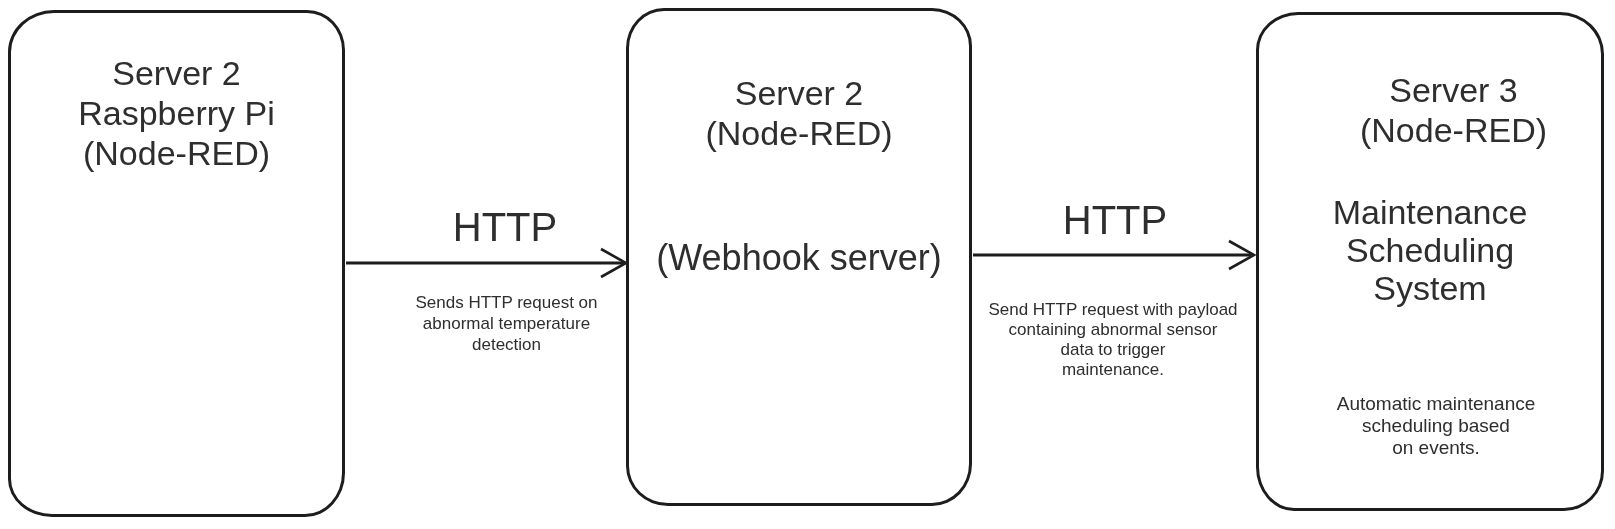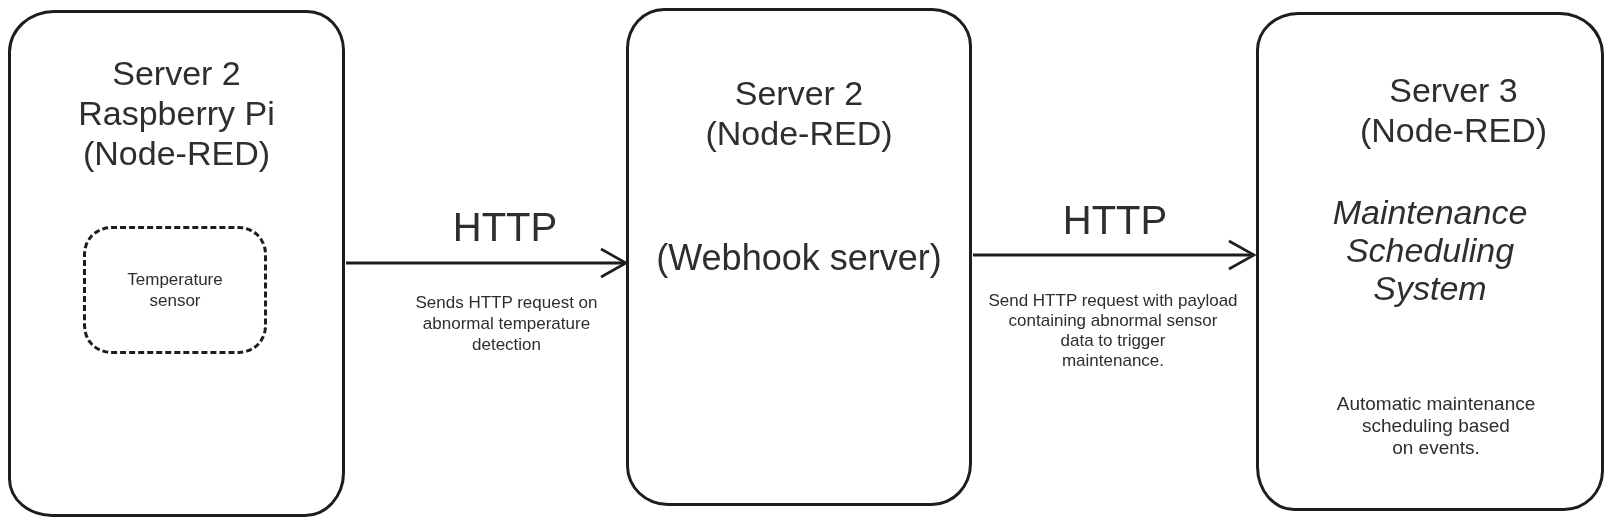--- a/index.html
+++ b/index.html
@@ -63,21 +63,20 @@
     white-space: pre-line;
   }
   .node-subtitle {
     position: absolute;
     left: 0; right: 0;
     top: 178px;
     text-align: center;
     font-size: 34px;
     line-height: 38px;
     white-space: pre-line;
-    font-style: italic;
   }
   .node-description {
     position: absolute;
     left: 12px; right: 0;
     top: 378px;
     text-align: center;
     font-size: 19px;
     line-height: 22px;
     white-space: pre-line;
   }
@@ -110,21 +109,21 @@
   .edge-description {
     position: absolute;
     text-align: center;
     white-space: pre-line;
   }
   .edge-description-1 {
     left: 345px; top: 292px; width: 323px;
     font-size: 17px; line-height: 21px;
   }
   .edge-description-2 {
-    left: 960px; top: 291px; width: 306px;
+    left: 960px; top: 300px; width: 306px;
     font-size: 17px; line-height: 20px;
   }
 </style>
 </head>
 <body>
 
 <div class="canvas">
 
   <svg class="connector-layer" viewBox="0 0 1615 529" xmlns="http://www.w3.org/2000/svg">
     <g stroke="#1d1d1d" fill="none">
@@ -136,24 +135,20 @@
         <path d="M973,255 H1251" stroke-width="3.2"></path>
         <path d="M1229,241 L1254,255 L1229,269" stroke-width="2.6"></path>
       </g>
     </g>
   </svg>
 
   <div class="node node-box-1">
     <div class="node-title">Server 2
 Raspberry Pi
 (Node-RED)</div>
-    <div class="sensor-box">
-      <div class="sensor-label">Temperature
-sensor</div>
-    </div>
   </div>
 
   <div class="node node-box-2">
     <div class="node-title">Server 2
 (Node-RED)</div>
     <div class="node-center-label">(Webhook server)</div>
   </div>
 
   <div class="node node-box-3">
     <div class="node-title">Server 3

